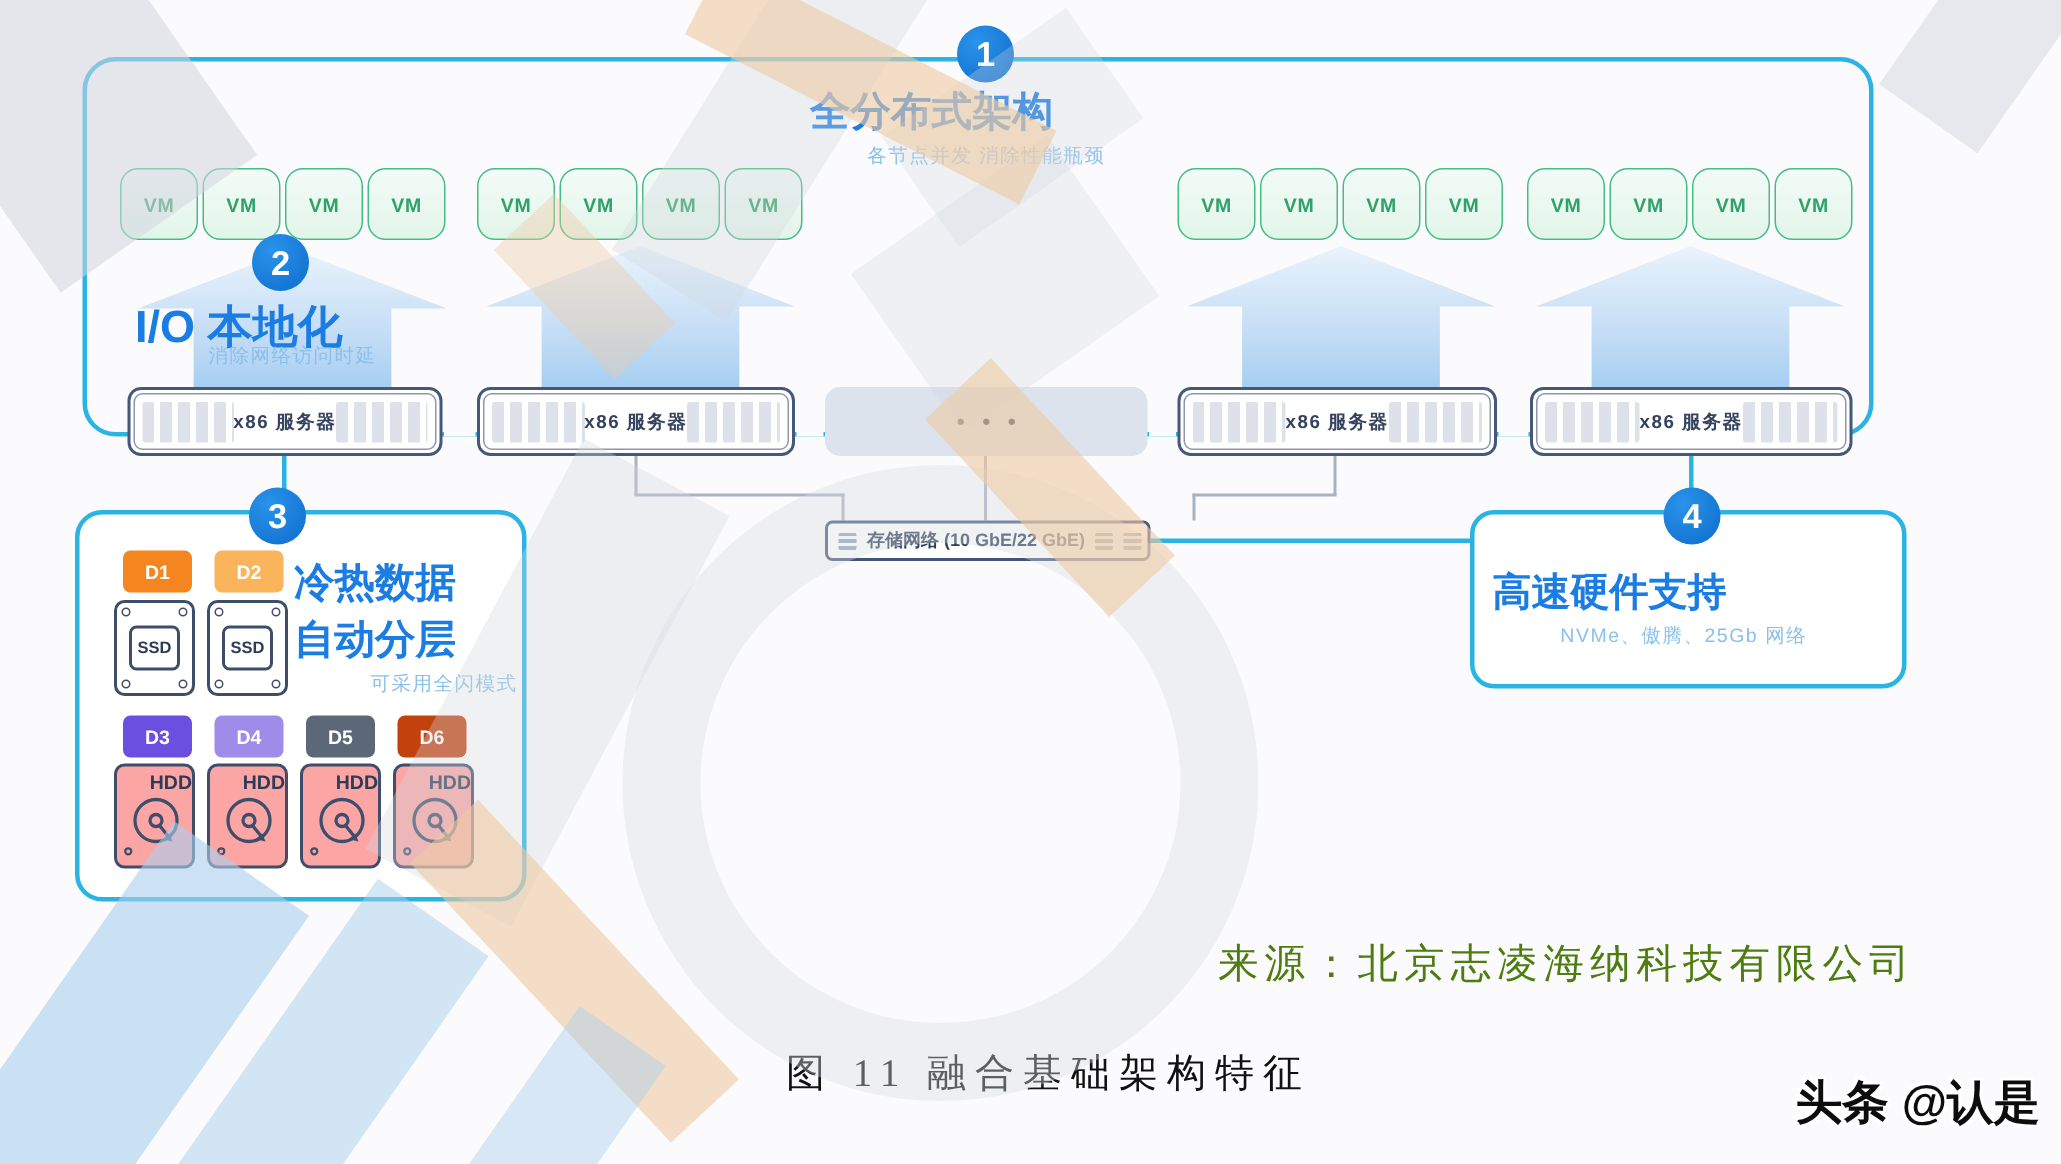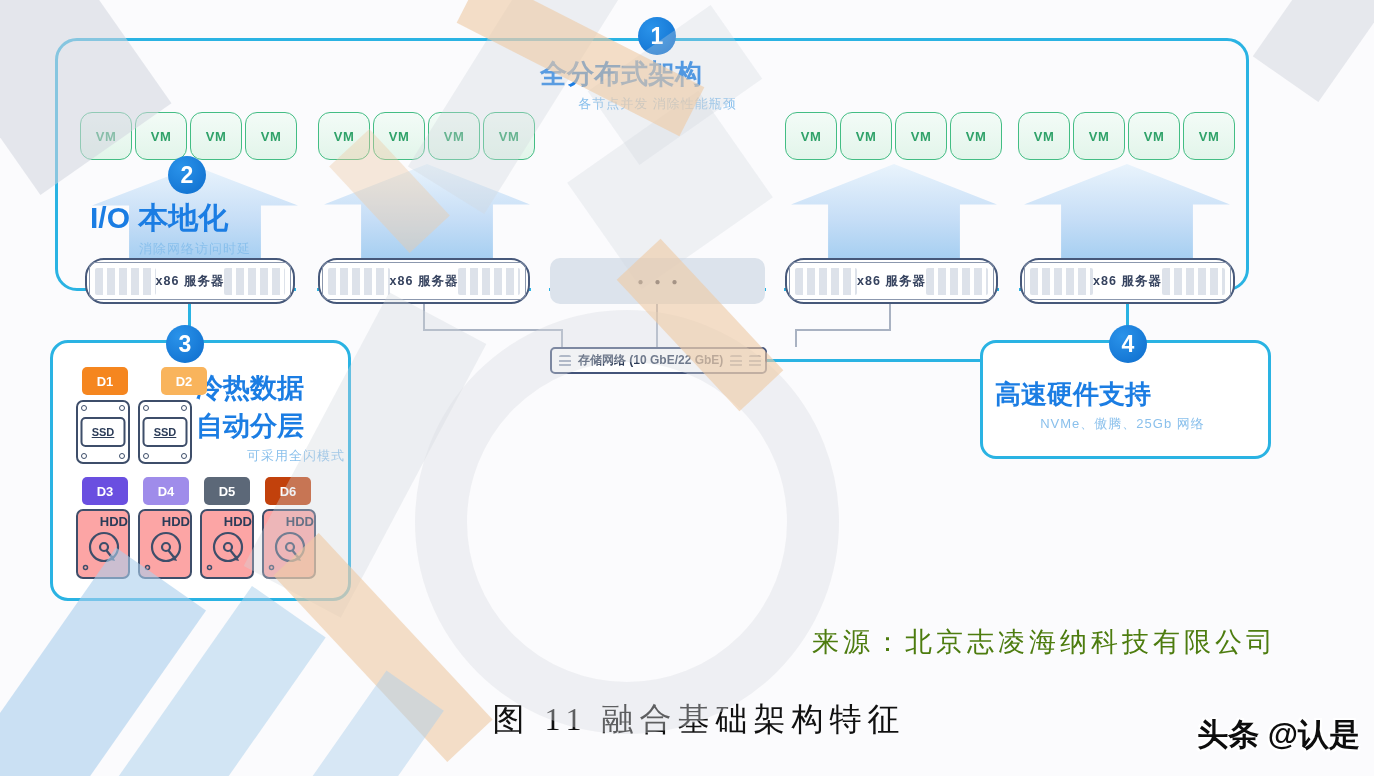--- a/index.html
+++ b/index.html
@@ -31,21 +31,21 @@
   .vm{width:52px; height:48px; border:1.5px solid #43bd84; border-radius:12px;
     background:linear-gradient(180deg,#f3fbf7,#e2f5ea);
     color:#2fa269; font-size:13px; font-weight:bold; letter-spacing:.5px;
     display:flex; align-items:center; justify-content:center; box-sizing:border-box;}
   
   .arrow-up{position:absolute; z-index:3;
     clip-path:polygon(50% 0,100% 40%,82% 40%,82% 100%,18% 100%,18% 40%,0 40%);
     background:linear-gradient(180deg,#e8f3fc 0%,#c3dcf6 55%,#9ccaf0 100%); opacity:.95;}
   
   .server{position:absolute; top:258px; height:46px; background:#fff;
-    border:2px solid #46587a; border-radius:19px; box-sizing:border-box; padding:2px; z-index:4;}
+    border:2px solid #46587a; border-radius:9px; box-sizing:border-box; padding:2px; z-index:4;}
   .server-inner{height:100%; border:1px solid #8c98ae; border-radius:6px; box-sizing:border-box;
     display:flex; align-items:center; justify-content:space-between; padding:0 5px;}
   .slats{width:66px; height:27px; border-radius:2px;
     background:repeating-linear-gradient(to right,#dde2ea 0 8px,transparent 8px 12px);}
   .server-label{font-size:12.5px; font-weight:bold; color:#36435f; letter-spacing:1px; white-space:nowrap;}
   .dots-box{position:absolute; left:550px; top:258px; width:215px; height:46px;
     background:#dce3ec; border-radius:10px; display:flex; align-items:center; justify-content:center;
     z-index:4; color:#39445a; font-size:10px; letter-spacing:11px; text-indent:11px;}
   
   .line{position:absolute; z-index:2;}
@@ -62,31 +62,31 @@
   .feat-box{position:absolute; background:#fff; border:3px solid #2ab3e3; z-index:3;}
   
   .dlabel{position:absolute; width:46px; height:28px; border-radius:5px; color:#fff;
     font-size:13px; font-weight:bold; display:flex; align-items:center; justify-content:center; z-index:5;}
   .ssd{position:absolute; width:54px; height:64px; border:2px solid #3e4e6a; border-radius:7px;
     background:#fff; box-sizing:border-box; z-index:5;}
   .screw{position:absolute; width:6px; height:6px; border:1.5px solid #3e4e6a; border-radius:50%; box-sizing:border-box;}
   .screw.tl{left:3px; top:3px;} .screw.tr{right:3px; top:3px;}
   .screw.bl{left:3px; bottom:3px;} .screw.br{right:3px; bottom:3px;}
   .ssd-core{position:absolute; left:50%; top:50%; transform:translate(-50%,-50%);
-    width:45px; height:30px; border:2px solid #3e4e6a; border-radius:5px; box-sizing:border-box;
-    display:flex; align-items:center; justify-content:center; font-size:11px; font-weight:bold; color:#2c3c58;text-decoration:underline;}
+    width:34px; height:30px; border:2px solid #3e4e6a; border-radius:5px; box-sizing:border-box;
+    display:flex; align-items:center; justify-content:center; font-size:11px; font-weight:bold; color:#2c3c58;}
   .hdd{position:absolute; width:54px; height:70px; border:2px solid #3e4e6a; border-radius:7px;
     background:#fca5a5; box-sizing:border-box; text-align:right; z-index:5;}
   .hdd-type{font-size:13px; font-weight:bold; color:#2c3c58; margin-top:3px;}
   .hdd svg{display:block; margin:0 auto;}
   
   .src-line{position:absolute; left:812px; top:624px; font-family:"Liberation Serif", serif;
     font-size:27px; color:#4d7c0f; letter-spacing:4px; z-index:10; white-space:nowrap;}
   .fig-caption{position:absolute; left:0; right:0; top:698px; text-align:center;
-    font-family:"Liberation Serif", serif; font-size:32px; color:#111; letter-spacing:6px; z-index:10;padding-left:24px;}
+    font-family:"Liberation Serif", serif; font-size:26px; color:#111; letter-spacing:6px; z-index:10;padding-left:24px;}
   .site-wm{position:absolute; right:14px; top:714px; font-size:31px; font-weight:bold; color:#0d0d0d;
     z-index:10; text-shadow:-2px -2px 0 #fff, 2px -2px 0 #fff, -2px 2px 0 #fff, 2px 2px 0 #fff; white-space:nowrap;}
 </style>
 </head>
 <body>
 
 <div class="page">
 
   <div class="outer-rect"></div>
   <div class="gap-cover" style="left:296px;width:21px;"></div>
@@ -123,21 +123,21 @@
     <div class="vm">VM</div>
   </div>
 
   <div class="arrow-up" style="left:92px;top:166px;width:206px;height:99px;"></div>
   <div class="arrow-up" style="left:324px;top:164px;width:206px;height:101px;"></div>
   <div class="arrow-up" style="left:791px;top:164px;width:206px;height:101px;"></div>
   <div class="arrow-up" style="left:1024px;top:164px;width:206px;height:101px;"></div>
 
   <div class="badge" style="left:168px;top:156px;">2</div>
   <div class="feat-title" style="left:90px;top:198px;width:210px;font-size:30px;">I/O 本地化</div>
-  <div class="feat-sub" style="left:90px;top:240px;width:210px;">消除网络访问时延</div>
+  <div class="feat-sub" style="left:90px;top:228px;width:210px;">消除网络访问时延</div>
 
   <div class="line teal" style="left:188px;top:302px;width:3px;height:32px;"></div>
   <div class="line teal" style="left:1126px;top:302px;width:3px;height:32px;"></div>
   <div class="line teal" style="left:767px;top:359px;width:213px;height:3px;"></div>
   <div class="line gray" style="left:423px;top:304px;width:2px;height:26px;"></div>
   <div class="line gray" style="left:423px;top:329px;width:140px;height:2px;"></div>
   <div class="line gray" style="left:561px;top:329px;width:2px;height:18px;"></div>
   <div class="line gray" style="left:656px;top:304px;width:2px;height:43px;"></div>
   <div class="line gray" style="left:889px;top:304px;width:2px;height:26px;"></div>
   <div class="line gray" style="left:795px;top:329px;width:96px;height:2px;"></div>
@@ -180,21 +180,21 @@
     <span class="stk"></span>
   </div>
 
   <div class="feat-box" style="left:50px;top:340px;width:295px;height:255px;border-radius:18px;"></div>
   <div class="badge" style="left:166px;top:325px;">3</div>
   <div class="feat-title" style="left:196px;top:408px;width:152px;font-size:27px;">自动分层</div>
   <div class="feat-title" style="left:196px;top:370px;width:152px;font-size:27px;">冷热数据</div>
   <div class="feat-sub" style="left:204px;top:447px;width:184px;">可采用全闪模式</div>
 
   <div class="dlabel" style="left: 82px; top: 367px; background: rgb(245, 134, 31);">D1</div>
-  <div class="dlabel" style="left: 143px; top: 367px; background: rgb(249, 180, 92); margin-left: 18px;">D2</div>
+  <div class="dlabel" style="left: 143px; top: 367px; background: rgb(249, 180, 92);">D2</div>
 
   <div class="ssd" style="left:76px;top:400px;">
     <span class="screw tl"></span>
       <span class="screw tr"></span>
       <span class="screw bl"></span>
       <span class="screw br"></span>
     <span class="ssd-core">SSD</span>
   </div>
   <div class="ssd" style="left:138px;top:400px;">
     <span class="screw tl"></span>

